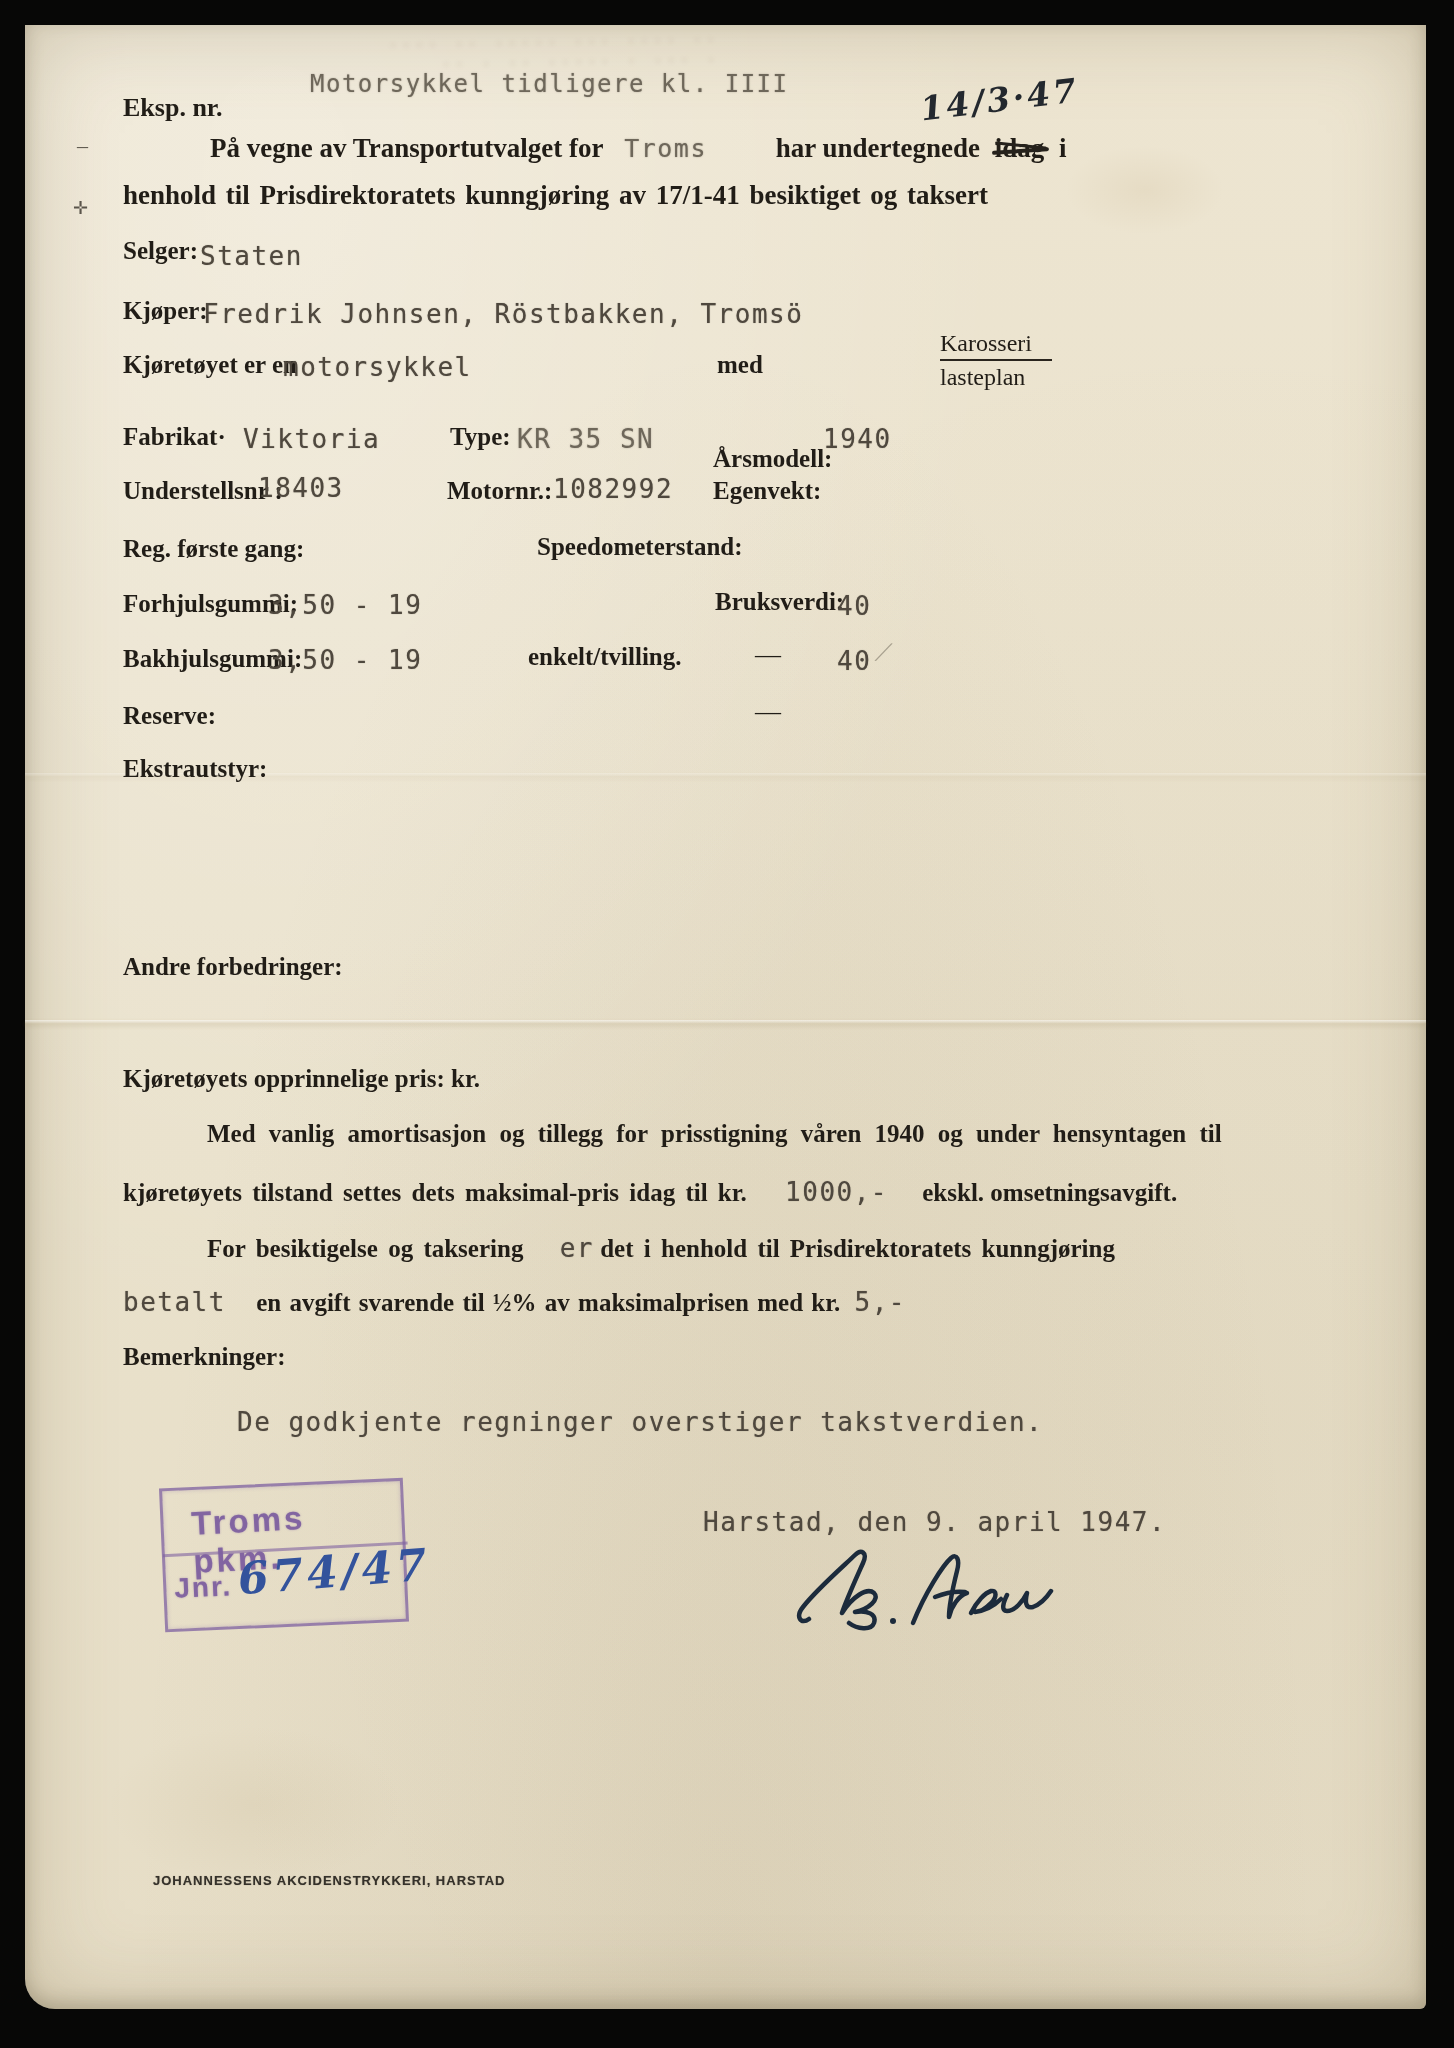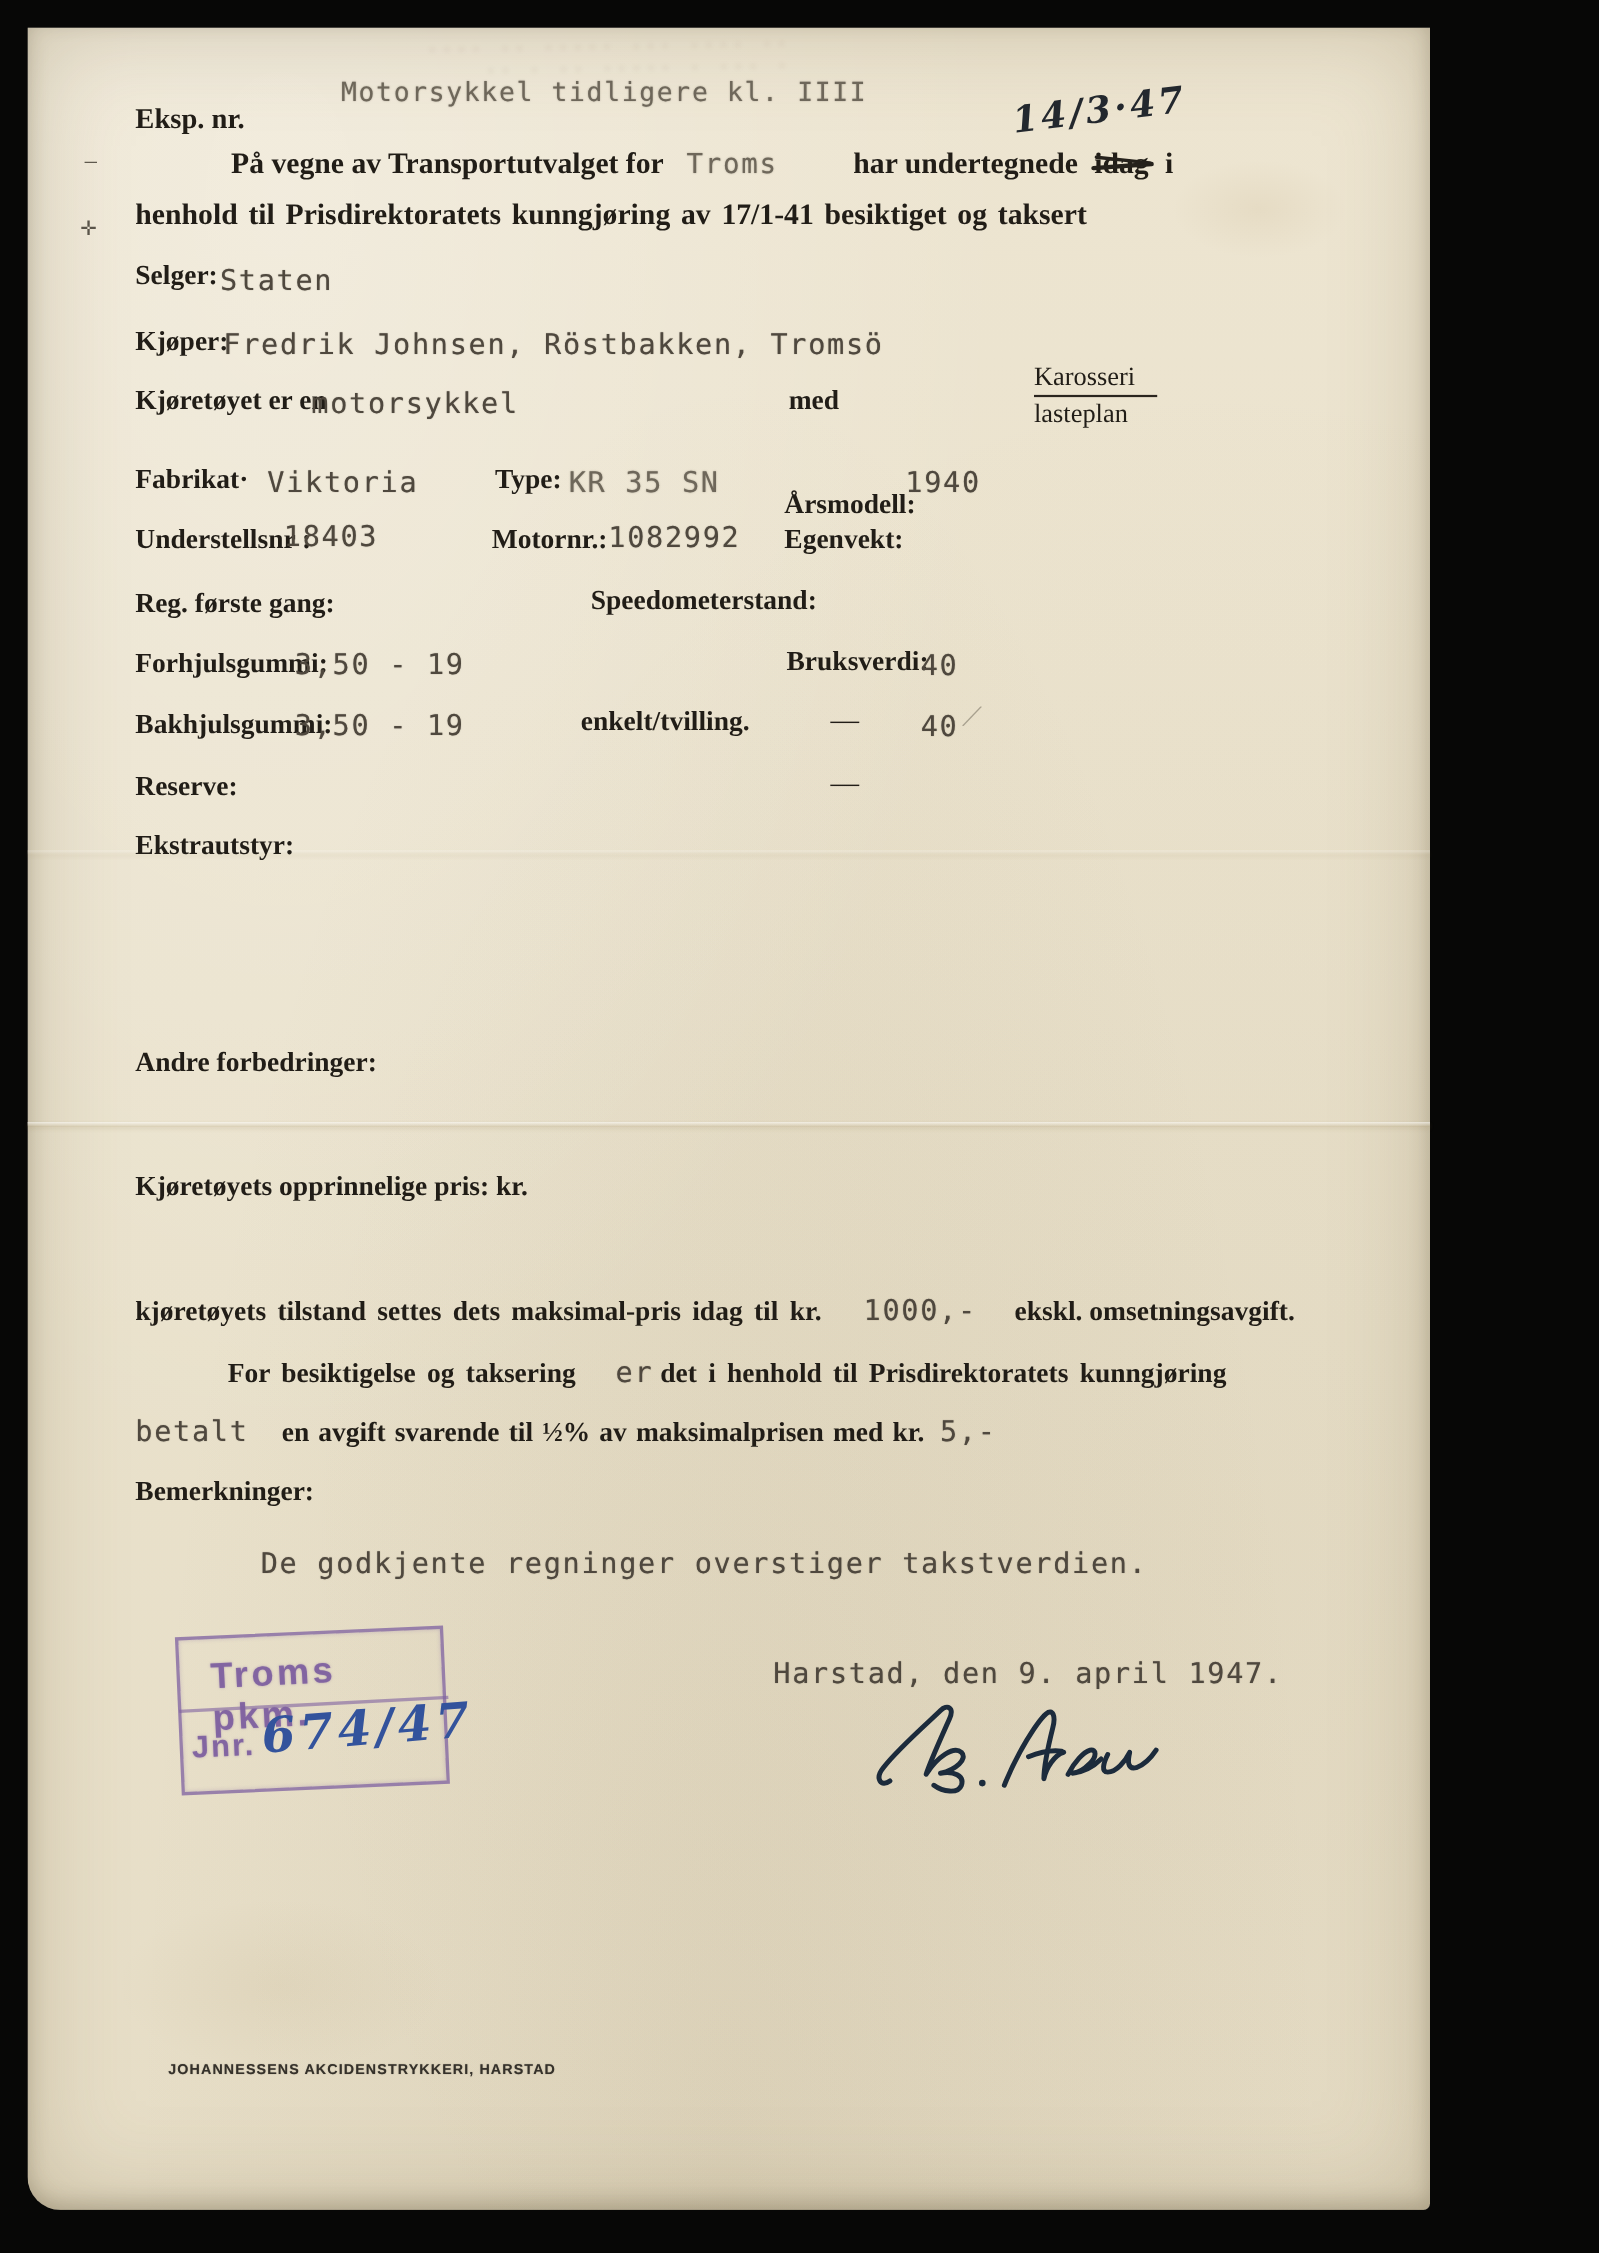--- a/index.html
+++ b/index.html
@@ -1,18 +1,18 @@
 <!DOCTYPE html>
 <html><head>
 <meta charset="utf-8">
 <style>
   html,body{margin:0;padding:0;background:#050505;}
   #scan{position:relative;width:1454px;height:2048px;background:#070706;overflow:hidden;
         font-family:"Liberation Serif",serif;}
-  #paper{position:absolute;left:25px;top:25px;width:1275px;height:1984px;
+  #paper{position:absolute;left:25px;top:25px;width:1401px;height:1984px;
          background:
            radial-gradient(ellipse at 18% 8%, rgba(255,255,255,.28), transparent 45%),
            radial-gradient(ellipse at 85% 70%, rgba(140,115,70,.07), transparent 55%),
            radial-gradient(ellipse at 50% 100%, rgba(130,110,70,.10), transparent 60%),
            linear-gradient(#ede5d1,#e9e1cb 60%,#e6ddc6);
          box-shadow: inset 0 0 90px rgba(120,100,60,.28), inset 0 -6px 18px rgba(60,50,30,.25);
          border-bottom-left-radius:30px;border-bottom-right-radius:6px;}
   .abs{position:absolute;white-space:nowrap;}
   .serif{font-family:"Liberation Serif",serif;color:#211d17;}
   .b{font-weight:bold;}
@@ -114,20 +114,21 @@
     <div class="abs" style="left:856px;top:610px;font-size:30px;color:rgba(90,85,70,.45);transform:rotate(8deg);">∕</div>
 
     <div class="abs serif b" style="left:98px;top:677px;font-size:25px;">Reserve:</div>
     <div class="abs serif" style="left:730px;top:672px;font-size:26px;">—</div>
     <div class="abs serif b" style="left:98px;top:730px;font-size:25px;">Ekstrautstyr:</div>
 
     <div class="abs serif b" style="left:98px;top:928px;font-size:25px;">Andre forbedringer:</div>
 
     <div class="abs serif b" style="left:98px;top:1040px;font-size:25px;">Kjøretøyets opprinnelige pris: kr.</div>
 
+    <div class="abs serif b" style="left:182px;top:1095px;font-size:25px;word-spacing:7px;">Med vanlig amortisasjon og tillegg for prisstigning våren 1940 og under hensyntagen til</div>
     <div class="abs" style="left:98px;top:1152px;font-size:25px;">
       <span class="serif b" style="word-spacing:4px;">kjøretøyets tilstand settes dets maksimal-pris idag til kr.</span>
       <span class="tw" style="font-size:26px;margin-left:32px;">1000,-</span>
       <span class="serif b" style="margin-left:28px;">ekskl. omsetningsavgift.</span>
     </div>
 
     <div class="abs" style="left:182px;top:1208px;font-size:25px;">
       <span class="serif b" style="word-spacing:4px;">For besiktigelse og taksering</span>
       <span class="tw" style="font-size:26px;margin-left:30px;">er</span>
       <span class="serif b" style="word-spacing:4px;">det i henhold til Prisdirektoratets kunngjøring</span>

